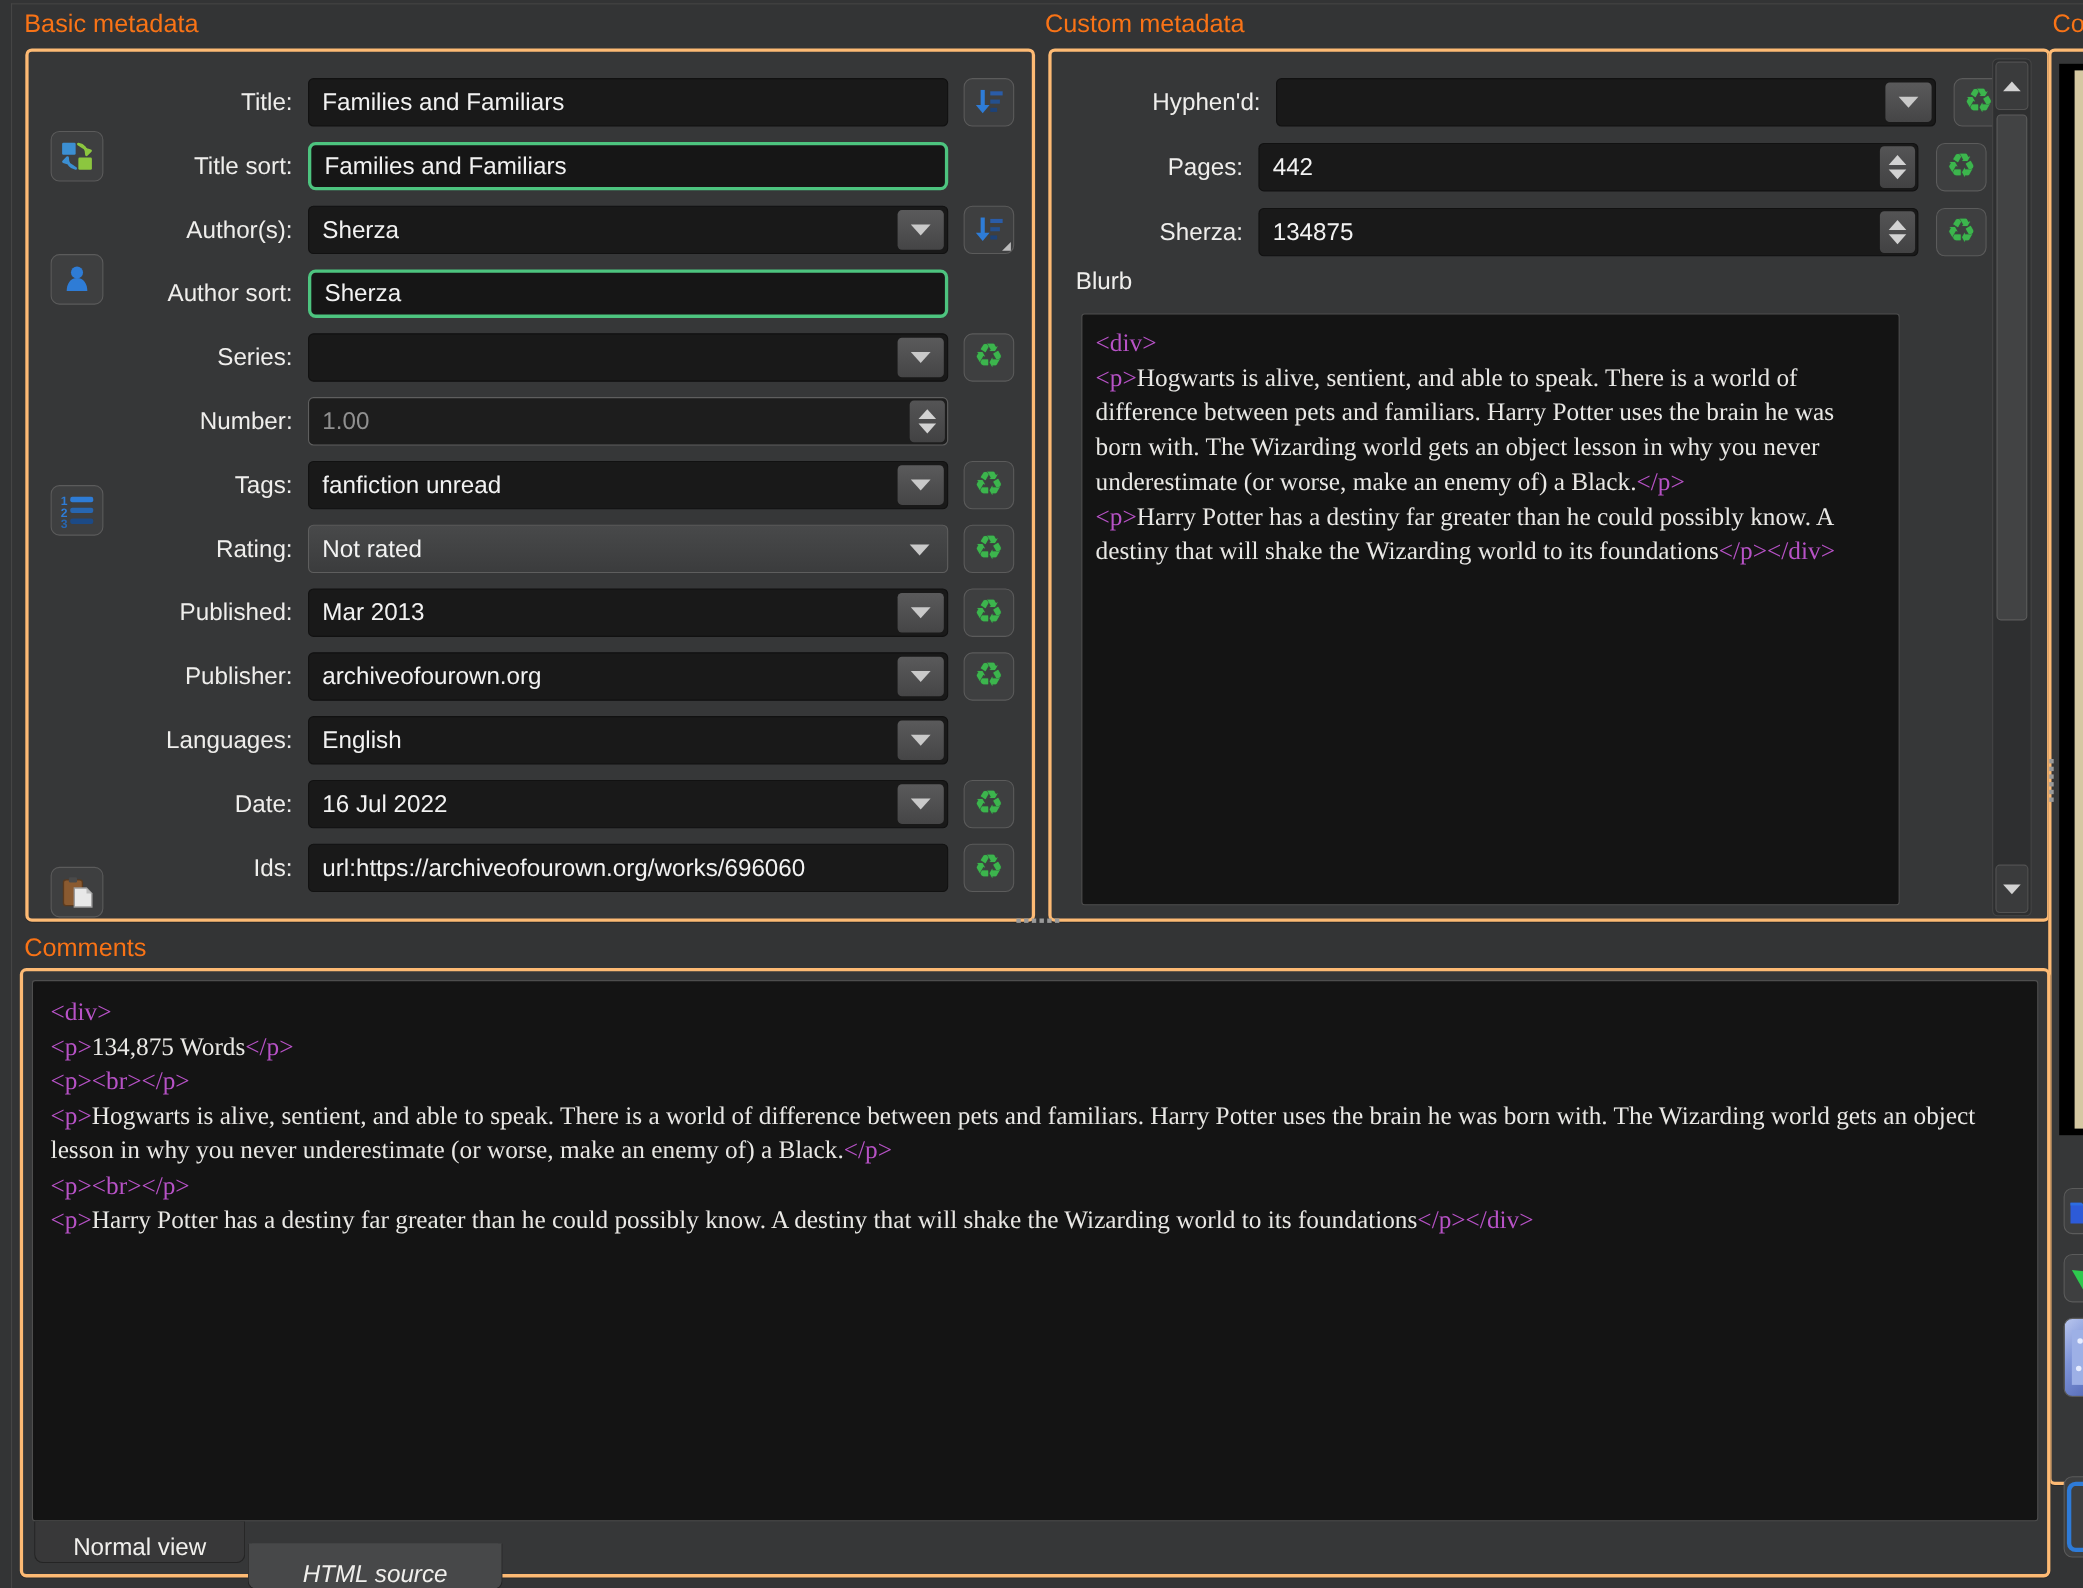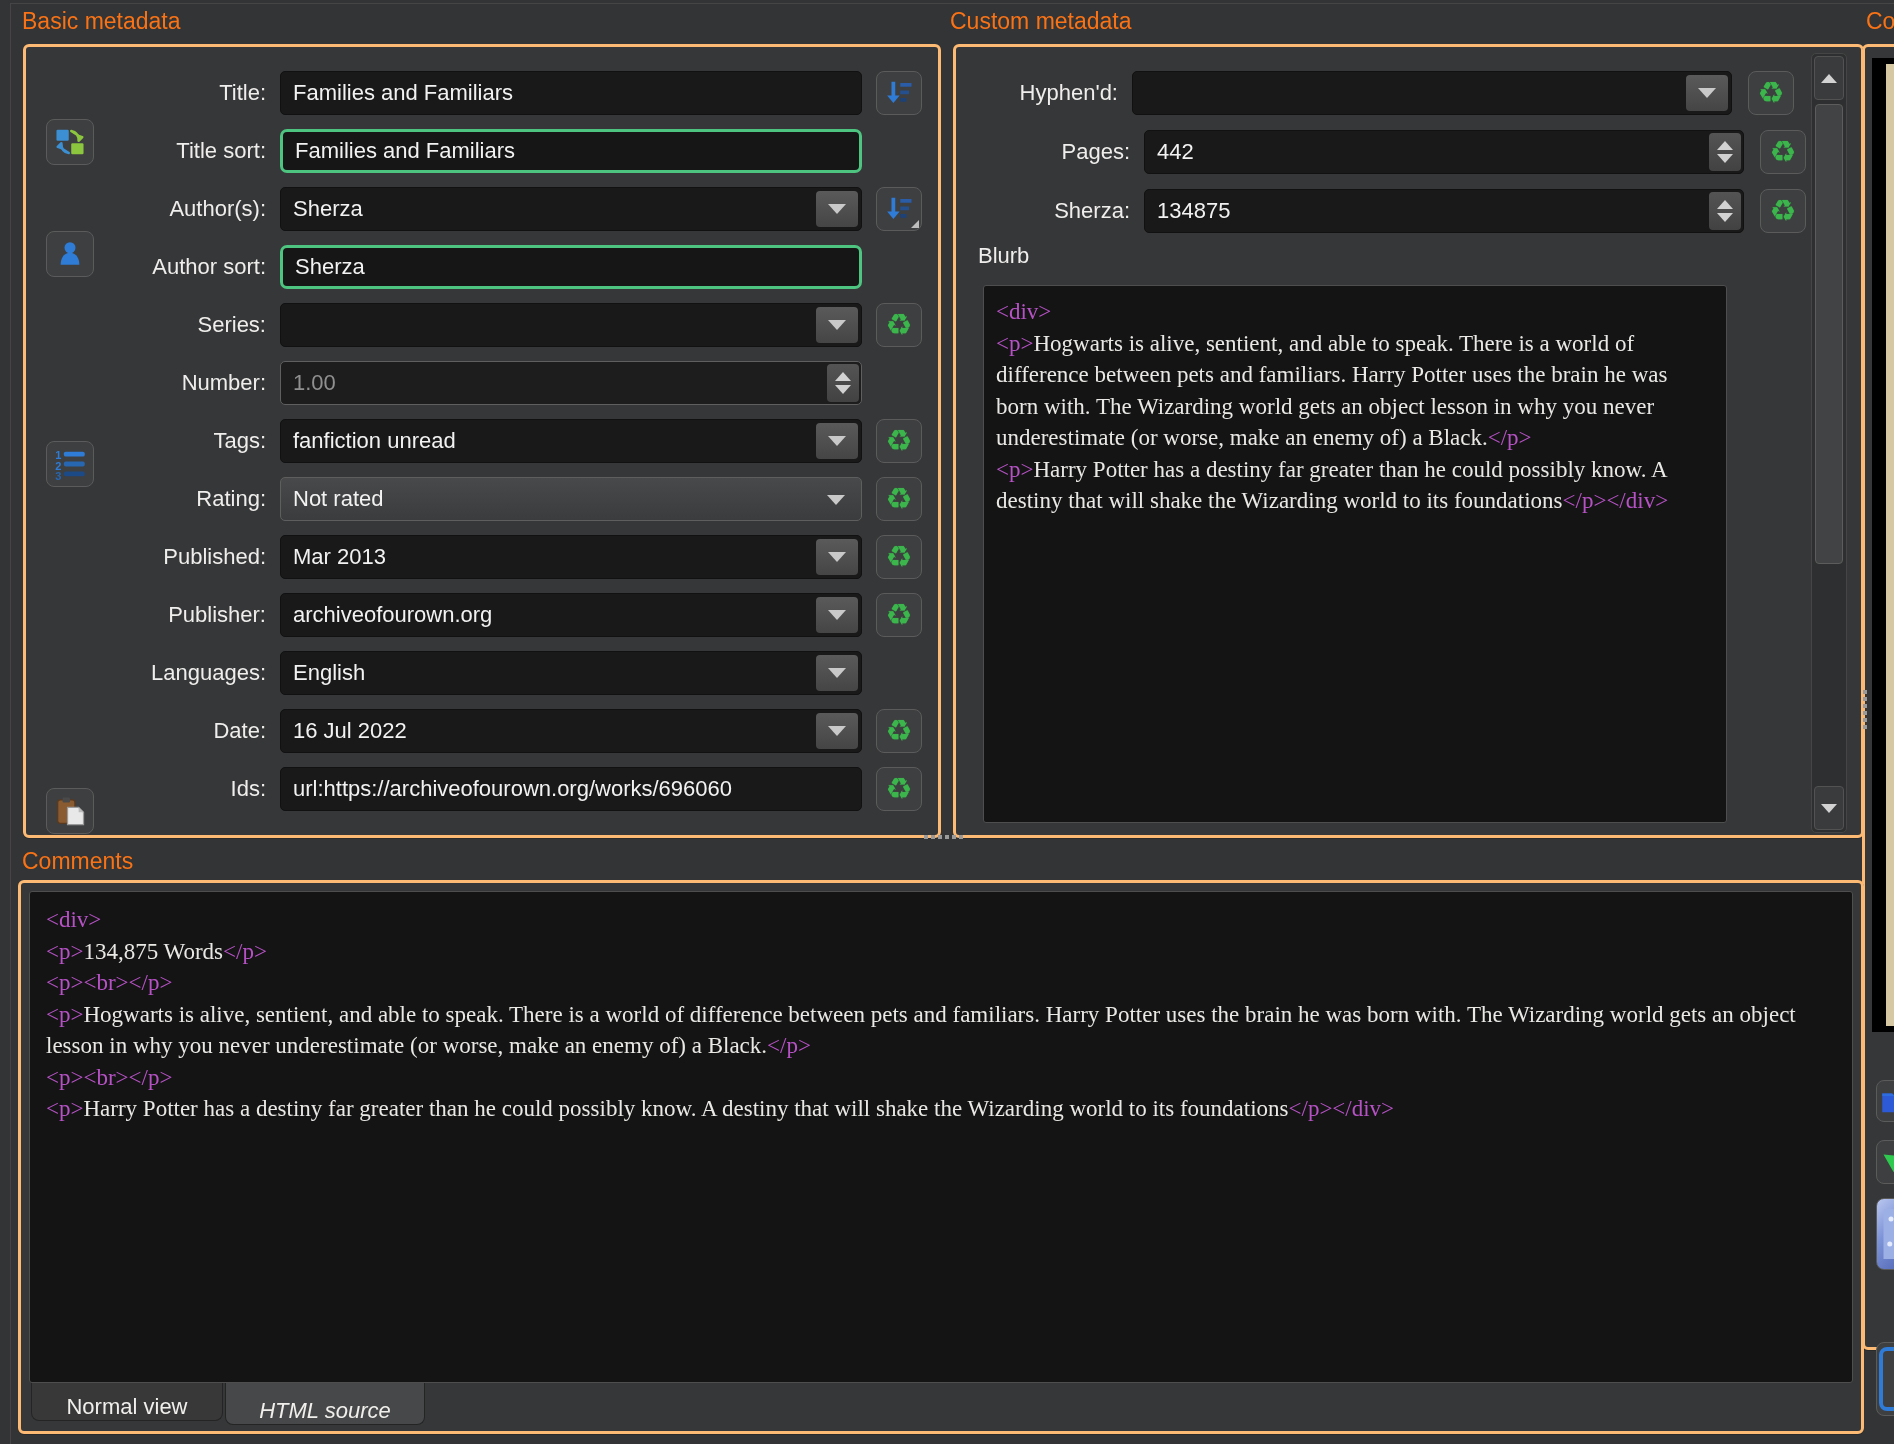--- a/index.html
+++ b/index.html
@@ -299,21 +299,21 @@
       <span class="side-btn">
           <span class="recycle">♻</span>
         </span>
     </span>
   </div>
 </div>
 
 <div class="heading" style="left:950px;top:8px">Custom metadata</div>
 <div class="groupbox" style="left:953px;top:44px;width:905px;height:788px">
 
-  <div class="row" style="left:12px;top:24px;right:auto;width:790px">
+  <div class="row" style="left:40px;top:24px;right:auto;width:790px">
     <span class="lbl" style="flex:0 0 150px;width:150px">Hyphen'd:</span>
     <span class="fieldwrap" style="flex:0 0 600px">
       <span class="combo" style="display:block">
         <span class="val"></span>
         <span class="cbtn">
             <i class="arr-dn"></i>
           </span>
       </span>
     </span>
     <span class="btn-slot" style="flex:0 0 62px;width:62px">
@@ -425,16 +425,16 @@
     <div class="editor" style="padding:10px 14px"><span class="tag">&lt;div&gt;</span><span class="txt">
 </span><span class="tag">&lt;p&gt;</span><span class="txt">134,875 Words</span><span class="tag">&lt;/p&gt;</span><span class="txt">
 </span><span class="tag">&lt;p&gt;</span><span class="tag">&lt;br&gt;</span><span class="tag">&lt;/p&gt;</span><span class="txt">
 </span><span class="tag">&lt;p&gt;</span><span class="txt">Hogwarts is alive, sentient, and able to speak. There is a world of difference between pets and familiars. Harry Potter uses the brain he was born with. The Wizarding world gets an object lesson in why you never underestimate (or worse, make an enemy of) a Black.</span><span class="tag">&lt;/p&gt;</span><span class="txt">
 </span><span class="tag">&lt;p&gt;</span><span class="tag">&lt;br&gt;</span><span class="tag">&lt;/p&gt;</span><span class="txt">
 </span><span class="tag">&lt;p&gt;</span><span class="txt">Harry Potter has a destiny far greater than he could possibly know. A destiny that will shake the Wizarding world to its foundations</span><span class="tag">&lt;/p&gt;</span><span class="tag">&lt;/div&gt;</span></div>
   </div>
   <div class="tab inactive" style="left:10px;top:500px;width:192px">
       <span>Normal view</span>
     </div>
-  <div class="tab active" style="left:204px;top:500px;width:200px">
+  <div class="tab active" style="left:204px;top:520px;width:232px">
       <span>HTML source</span>
     </div>
 </div>
 
 </body></html>

